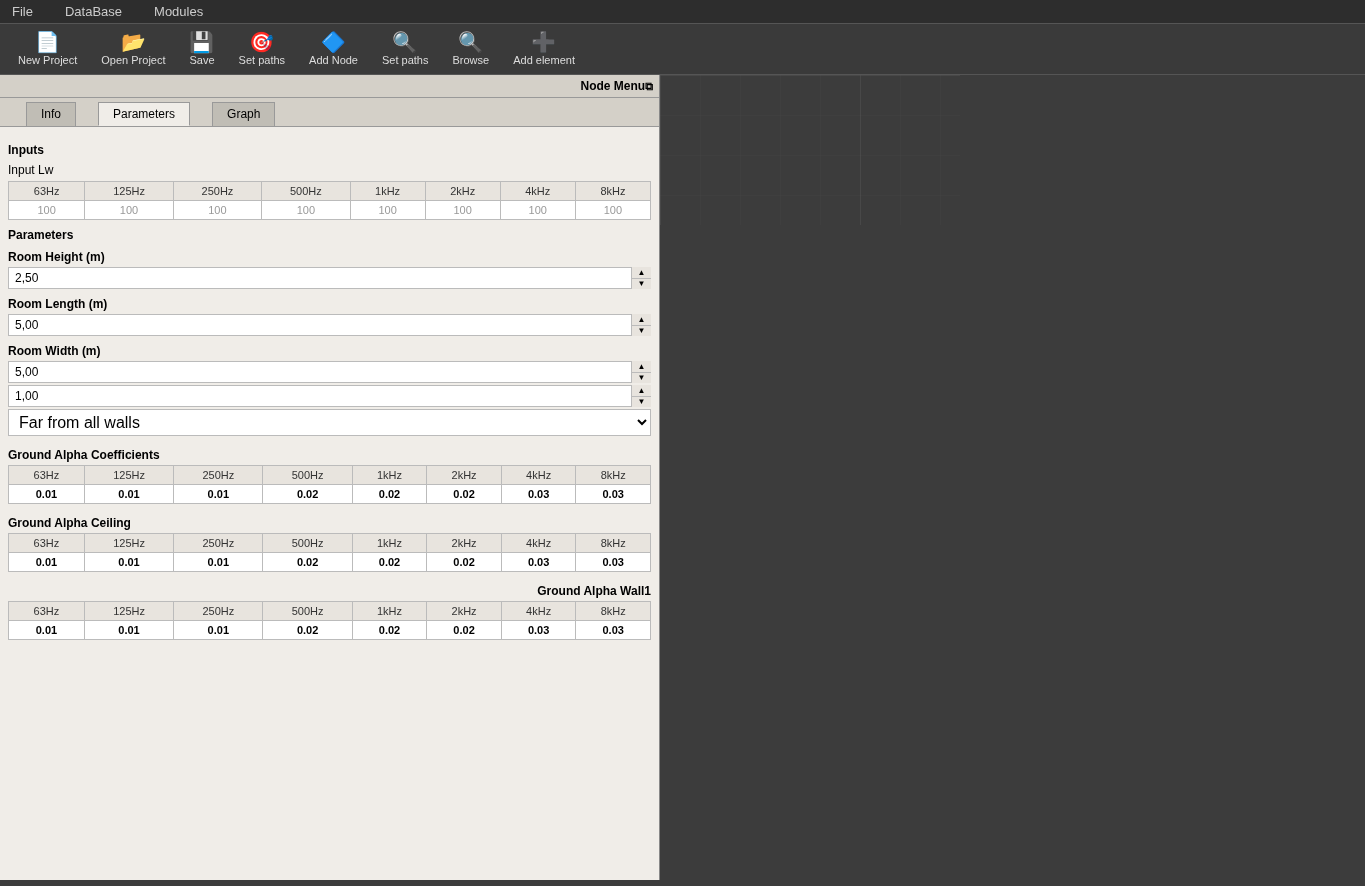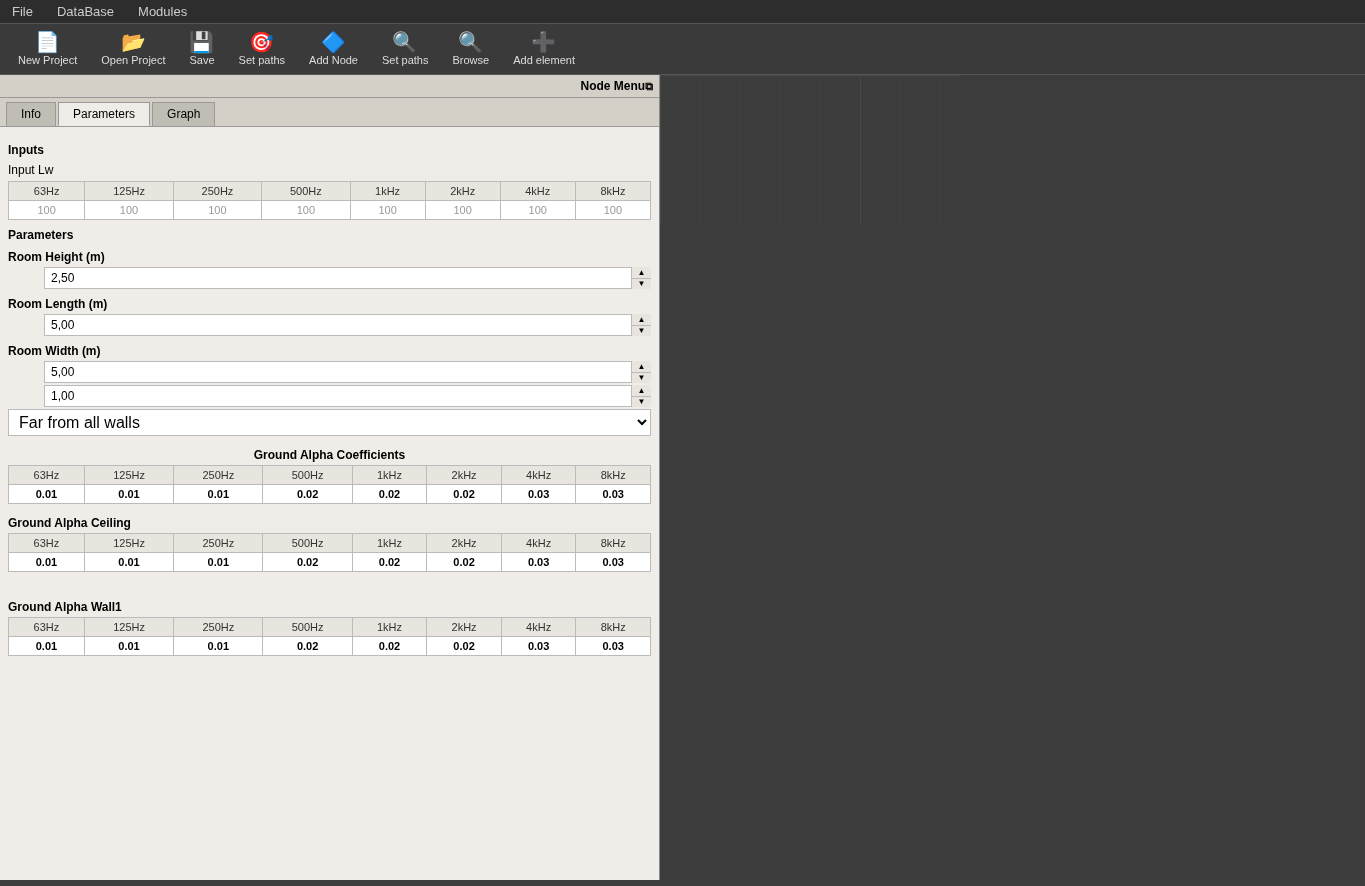--- a/index.html
+++ b/index.html
@@ -1,54 +1,54 @@
 <!DOCTYPE html>
 <html><head>
   <meta charset="utf-8">
   <style>
     * { box-sizing: border-box; margin: 0; padding: 0; }
     body { font-family: 'Segoe UI', Arial, sans-serif; font-size: 12px; background: #3c3c3c; color: #ddd; height: 886px; overflow: hidden; }
 
     
-    .menu-bar { background: #2d2d2d; color: #ccc; display: flex; gap: 16px; padding: 2px 8px; font-size: 13px; border-bottom: 1px solid #555; }
+    .menu-bar { background: #2d2d2d; color: #ccc; display: flex; gap: 24px; padding: 2px 8px; font-size: 13px; border-bottom: 1px solid #555; }
     .menu-bar span { cursor: pointer; padding: 2px 4px; }
 
     
     .toolbar { background: #3a3a3a; display: flex; gap: 4px; padding: 4px 8px; border-bottom: 1px solid #555; }
     .toolbar-btn { display: flex; flex-direction: column; align-items: center; gap: 2px; padding: 4px 10px; cursor: pointer; color: #ccc; font-size: 11px; background: transparent; border: none; color: #ddd; }
     .toolbar-icon { font-size: 20px; line-height: 1; }
 
     
     .main-layout { display: flex; height: calc(886px - 55px - 26px); }
 
     
     .left-panel { width: 660px; background: #d4d0c8; color: #000; display: flex; flex-direction: column; border-right: 1px solid #888; }
     .panel-title-bar { background: #d4d0c8; padding: 4px 6px; font-size: 12px; font-weight: bold; border-bottom: 1px solid #999; display: flex; justify-content: flex-end; align-items: center; }
     .panel-title-bar span.icon { font-size: 11px; cursor: pointer; }
 
     
     .tabs { display: flex; background: #d4d0c8; padding: 4px 6px 0; gap: 2px; border-bottom: 1px solid #999; }
-    .tab { padding: 4px 14px; border: 1px solid #999; border-bottom: none; background: #c0bdb5; cursor: pointer; font-size: 12px; color: #000; }
+    .tab { padding: 4px 14px; border: 1px solid #999; border-bottom: none; background: #c0bdb5; cursor: pointer; font-size: 12px; color: #000; margin-left: 20px; }
     .tab.active { background: #f0ede8; border-bottom: 1px solid #f0ede8; }
 
     
     .panel-content { flex: 1; overflow-y: auto; background: #f0ede8; padding: 8px; }
     .panel-content::-webkit-scrollbar { width: 12px; }
     .panel-content::-webkit-scrollbar-track { background: #d4d0c8; }
     .panel-content::-webkit-scrollbar-thumb { background: #a0a0a0; }
 
     
     .section-header { font-weight: bold; margin-bottom: 6px; margin-top: 8px; font-size: 12px; }
 
     
     .freq-table { width: 100%; border-collapse: collapse; margin-bottom: 8px; }
     .freq-table th { background: #e8e4de; border: 1px solid #bbb; padding: 3px 6px; text-align: center; font-weight: normal; font-size: 11px; color: #333; }
     .freq-table td { border: 1px solid #bbb; padding: 3px 6px; text-align: center; font-size: 11px; background: #fff; color: #999; }
     .param-label { font-weight: bold; font-size: 12px; margin-bottom: 3px; margin-top: 8px; color: #000; }
-    .param-input-wrap { position: relative; margin-bottom: 2px; margin-left: 36px; }
+    .param-input-wrap { position: relative; margin-bottom: 2px; }
     .param-input { width: 100%; border: 1px solid #bbb; background: #fff; padding: 3px 22px 3px 6px; font-size: 12px; color: #000; }
     .spin-btns { position: absolute; right: 0; top: 0; height: 100%; width: 20px; display: flex; flex-direction: column; border-left: 1px solid #bbb; }
     .spin-btn { flex: 1; background: #e8e4de; border: none; border-bottom: 1px solid #bbb; cursor: pointer; font-size: 8px; display: flex; align-items: center; justify-content: center; }
     .spin-btn:last-child { border-bottom: none; }
 
     
     .param-select { width: 100%; border: 1px solid #bbb; background: #fff; padding: 3px 6px; font-size: 16px; color: #000; appearance: auto; }
 
     
     .alpha-table { width: 100%; border-collapse: collapse; margin-bottom: 2px; }
@@ -192,21 +192,21 @@
           <button class="spin-btn">▲</button>
           <button class="spin-btn">▼</button>
         </div>
       </div>
 
       
       <select class="param-select" id="source-disposition-select">
       <option>Far from all walls</option><option>Near one wall</option><option>Near two walls</option><option>Near three walls</option></select>
 
       
-      <div class="param-label" style="margin-top:12px;text-align:center;">Ground Alpha Coefficients</div>
+      <div class="param-label" style="margin-top:12px;">Ground Alpha Coefficients</div>
       <table class="alpha-table">
         <thead>
             <tr id="gac-header">
               <th>63Hz</th>
               <th>125Hz</th>
               <th>250Hz</th>
               <th>500Hz</th>
               <th>1kHz</th>
               <th>2kHz</th>
               <th>4kHz</th>
@@ -250,21 +250,21 @@
               <td>0.02</td>
               <td>0.02</td>
               <td>0.02</td>
               <td>0.03</td>
               <td>0.03</td>
             </tr>
           </tbody>
       </table>
 
       
-      <div class="param-label" style="margin-top:28px;">Ground Alpha Wall1</div>
+      <div class="param-label" style="margin-top:12px;text-align:right;">Ground Alpha Wall1</div>
       <table class="alpha-table">
         <thead>
             <tr id="gaw1-header">
               <th>63Hz</th>
               <th>125Hz</th>
               <th>250Hz</th>
               <th>500Hz</th>
               <th>1kHz</th>
               <th>2kHz</th>
               <th>4kHz</th>

